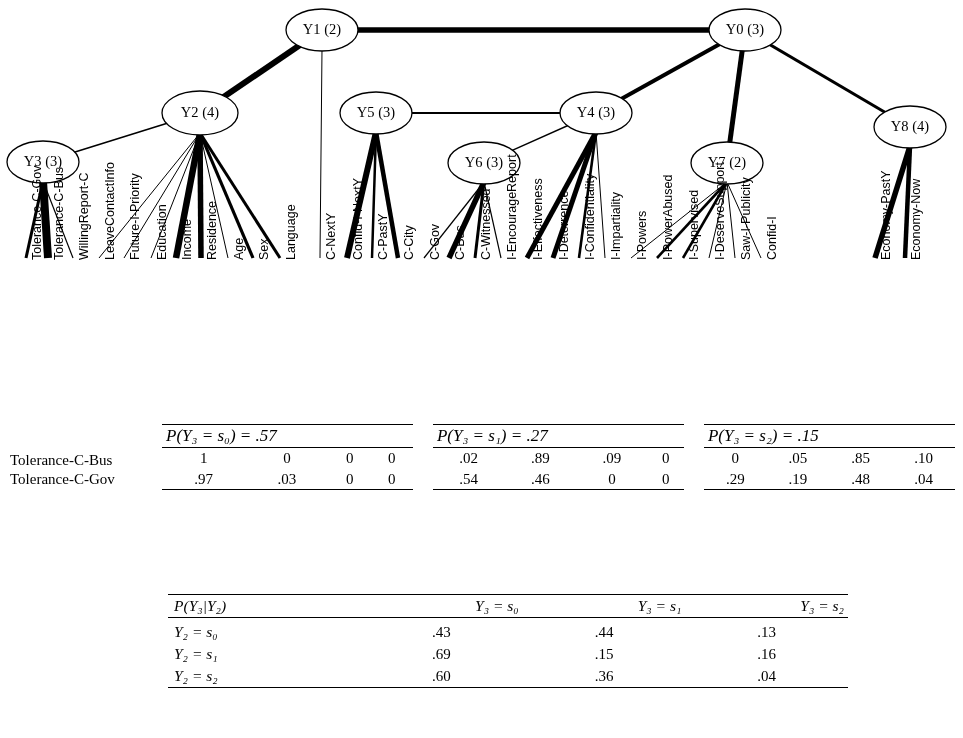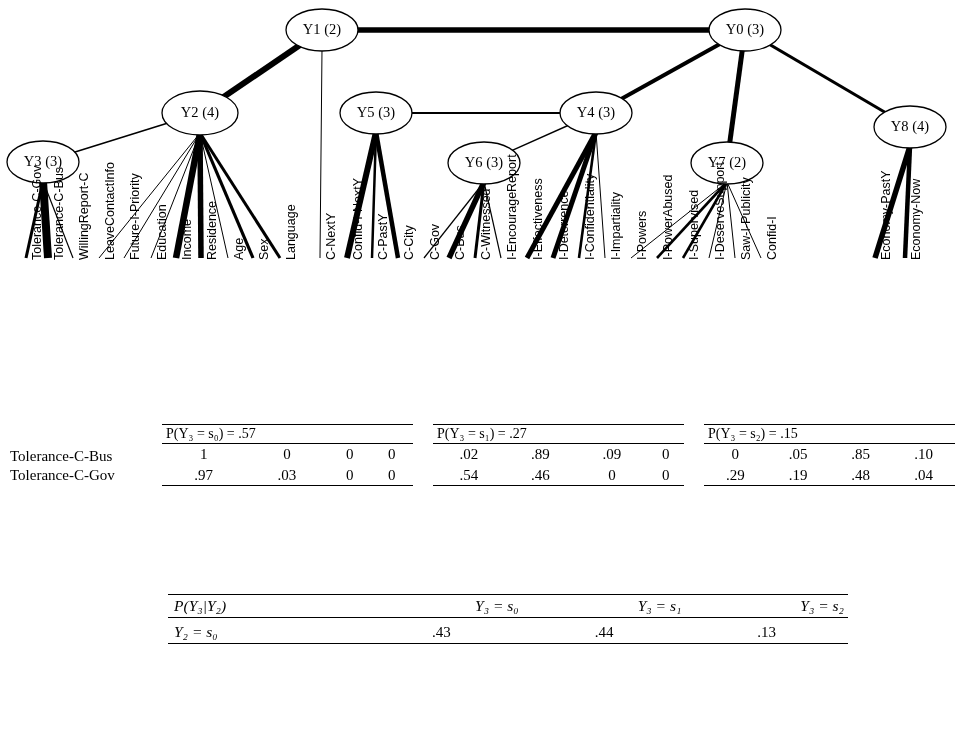--- a/index.html
+++ b/index.html
@@ -70,21 +70,22 @@
     padding: 1px 2px;
     font-weight: normal;
   }
   .rule-top {
     border-top: 1.3px solid #000;
   }
   .rule-bottom {
     border-bottom: 1.3px solid #000;
   }
   .grp-head {
-    font-size: 14px;
+    font-style: italic;
+    font-size: 17px;
     text-align: left;
     padding-left: 4px !important;
   }
   .colhead {
     font-style: italic;
     text-align: center;
     font-size: 14px;
   }
   .rowname {
     text-align: left;
@@ -287,19 +288,31 @@
             <td class="cond-head rule-top rule-bottom" style="width: 163px;">Y₃ = s₁</td>
             <td class="cond-head rule-top rule-bottom" style="width: 163px;">Y₃ = s₂</td>
           </tr>
           <tr>
             <td class="lead" style="padding-top: 5px;">Y₂ = s₀</td>
             <td class="num" style="padding-top: 5px;">.43</td>
             <td class="num" style="padding-top: 5px;">.44</td>
             <td class="num" style="padding-top: 5px;">.13</td>
           </tr>
           <tr>
+            <td class="lead">Y₂ = s₁</td>
+            <td class="num">.69</td>
+            <td class="num">.15</td>
+            <td class="num">.16</td>
+          </tr>
+          <tr>
+            <td class="lead">Y₂ = s₂</td>
+            <td class="num">.60</td>
+            <td class="num">.36</td>
+            <td class="num">.04</td>
+          </tr>
+          <tr>
             <td class="rule-top" colspan="4"></td>
           </tr>
         </tbody>
     </table>
 
   </div>
 </div>
 
 </body></html>

